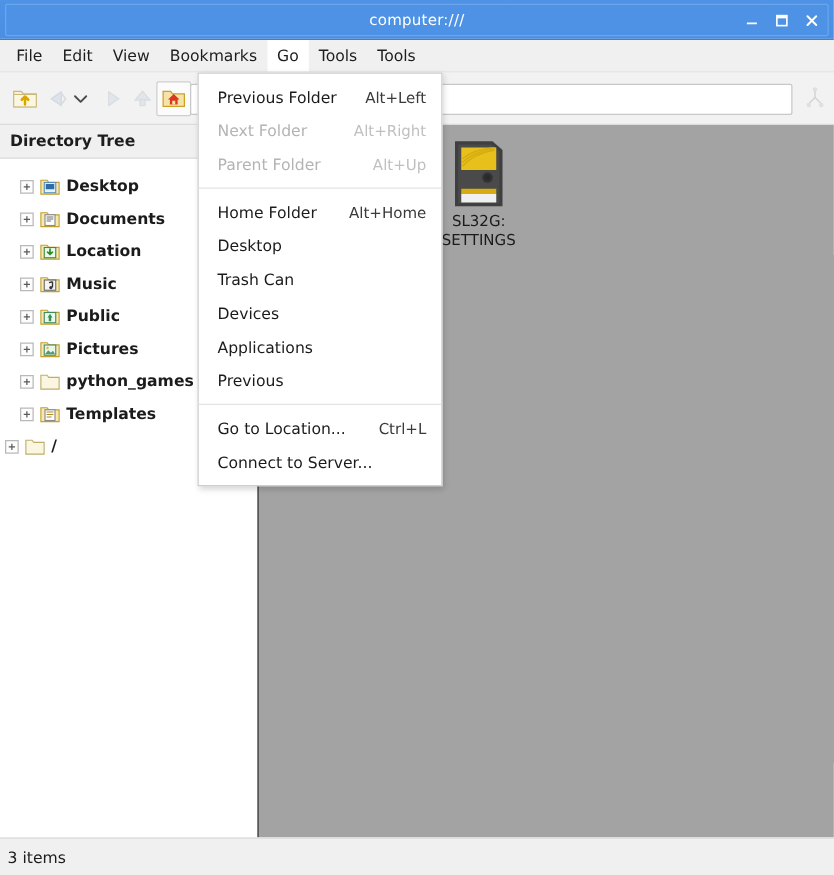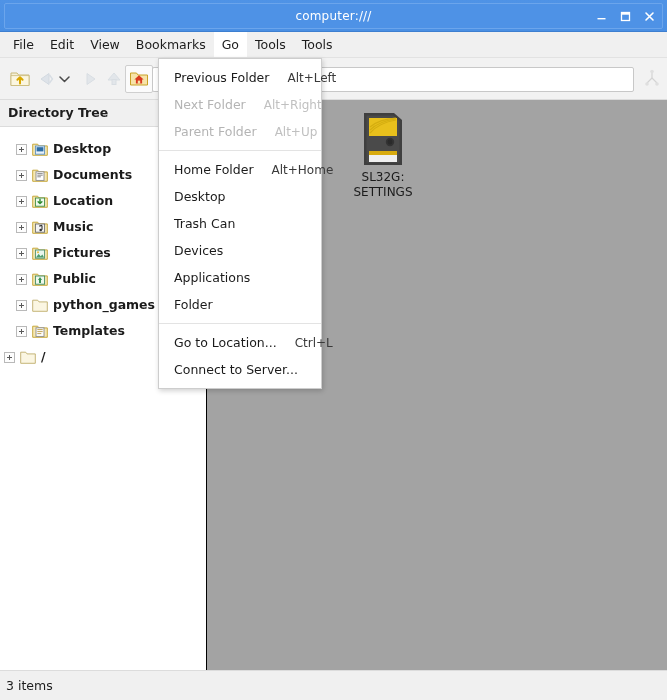--- a/index.html
+++ b/index.html
@@ -280,21 +280,21 @@
     padding-left: 6px;
     font-size: 12.5px;
     color: #1d1d1d;
   }
 
   
   #go-menu {
     position: absolute;
     left: 158px;
     top: 58px;
-    width: 164px;
+    width: 196px;
     background: #ffffff;
     border: 1px solid #cdcdcd;
     box-shadow: 1px 2px 5px rgba(0,0,0,0.18);
     box-sizing: border-box;
     padding: 5px 0 5px 0;
     z-index: 50;
   }
   .mrow {
     height: 27px;
     display: flex;
@@ -452,34 +452,34 @@
             <path d="M10 6.4 v4.4" stroke="#333" stroke-width="1.1"></path>
             <circle cx="8.7" cy="11" r="1.3" fill="#333"></circle>
             <path d="M10 6.4 L7.2 7.1" stroke="#333" stroke-width="1.1"></path>
           </svg>
           <span class="tree-label">Music</span>
         </div>
         <div class="tree-row depth1">
           <span class="twisty plus"></span>
           <svg class="tree-icon" width="16" height="16" viewBox="0 0 16 16">
             <path d="M0.7 3.2 h5 l1.3 1.7 H15.3 v9.4 H0.7 Z" fill="#f6e8b4" stroke="#c2a02e" stroke-width="0.9"></path>
+            <rect x="3.4" y="5" width="9.2" height="8.2" fill="#eef8ee" stroke="#3f8b5f" stroke-width="0.9"></rect>
+            <path d="M8 6 L10 9 H9 v3 H7 V9 H6 Z" fill="#38914f"></path>
+          </svg>
+          <span class="tree-label">Public</span>
+        </div>
+        <div class="tree-row depth1">
+          <span class="twisty plus"></span>
+          <svg class="tree-icon" width="16" height="16" viewBox="0 0 16 16">
+            <path d="M0.7 3.2 h5 l1.3 1.7 H15.3 v9.4 H0.7 Z" fill="#f6e8b4" stroke="#c2a02e" stroke-width="0.9"></path>
             <rect x="3.4" y="5" width="9.2" height="8.2" fill="#e9f6ee" stroke="#4f8f6a" stroke-width="0.9"></rect>
             <circle cx="6" cy="7.3" r="1" fill="#e8b830"></circle>
             <path d="M3.9 12.4 L6.6 9.1 L8.7 11.2 L10.4 9.6 L12.1 12.4 Z" fill="#4f9d6e"></path>
           </svg>
           <span class="tree-label">Pictures</span>
-        </div>
-        <div class="tree-row depth1">
-          <span class="twisty plus"></span>
-          <svg class="tree-icon" width="16" height="16" viewBox="0 0 16 16">
-            <path d="M0.7 3.2 h5 l1.3 1.7 H15.3 v9.4 H0.7 Z" fill="#f6e8b4" stroke="#c2a02e" stroke-width="0.9"></path>
-            <rect x="3.4" y="5" width="9.2" height="8.2" fill="#eef8ee" stroke="#3f8b5f" stroke-width="0.9"></rect>
-            <path d="M8 6 L10 9 H9 v3 H7 V9 H6 Z" fill="#38914f"></path>
-          </svg>
-          <span class="tree-label">Public</span>
         </div>
         <div class="tree-row depth1">
           <span class="twisty plus"></span>
           <svg class="tree-icon" width="16" height="16" viewBox="0 0 16 16">
             <path d="M0.7 3.2 h5 l1.3 1.7 H15.3 v9.4 H0.7 Z" fill="#fbf6e2" stroke="#bfae6b" stroke-width="0.9"></path>
           </svg>
           <span class="tree-label">python_games</span>
         </div>
         <div class="tree-row depth1">
           <span class="twisty plus"></span>
@@ -548,21 +548,21 @@
       <div class="mrow">
         <span class="mlabel">Trash Can</span>
       </div>
       <div class="mrow">
         <span class="mlabel">Devices</span>
       </div>
       <div class="mrow">
         <span class="mlabel">Applications</span>
       </div>
       <div class="mrow">
-        <span class="mlabel">Folder</span>
+        <span class="mlabel">Previous</span>
       </div>
       <div class="msep"></div>
       <div class="mrow">
         <span class="mlabel">Go to Location...</span>
         <span class="maccel">Ctrl+L</span>
       </div>
       <div class="mrow">
         <span class="mlabel">Connect to Server...</span>
       </div>
     </div>

